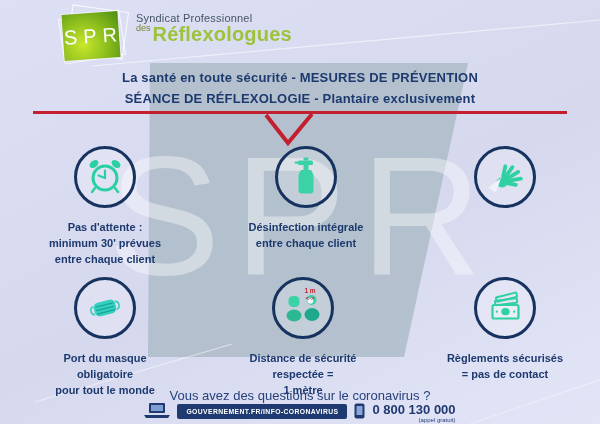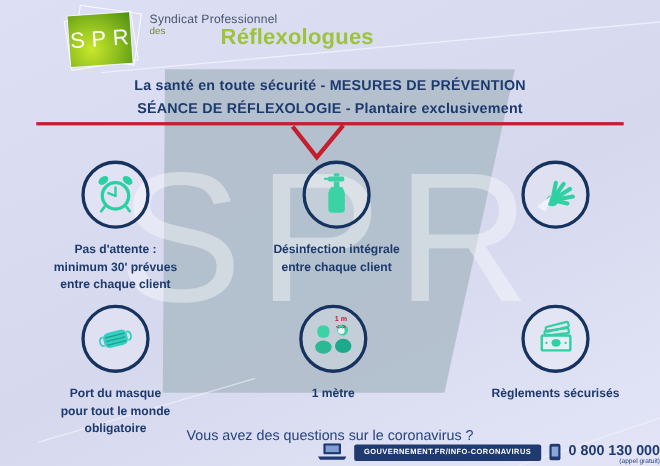--- a/index.html
+++ b/index.html
@@ -17,21 +17,21 @@
     position:absolute;left:3px;top:5px;width:56px;height:46px;
     background:radial-gradient(circle at 35% 68%,#c9e72c 0%,#8fc01e 48%,#4e8d12 100%);
     transform:rotate(-4deg);display:flex;align-items:center;justify-content:center;
     box-shadow:0 0 0 1px rgba(255,255,255,.55);
   }
   .logo-square span{color:#fff;font-size:20px;letter-spacing:6px;padding-left:5px;}
   .brand{position:absolute;left:136px;top:12px;white-space:nowrap;}
   .brand-line1{font-size:11px;color:#46556a;letter-spacing:.2px;}
   .brand-line2{margin-top:-1px;}
   .brand-des{font-size:9px;color:#75882f;vertical-align:top;margin-right:2px;}
-  .brand-reflex{font-size:20px;color:#9cc33b;font-weight:bold;letter-spacing:.2px;margin-left:48px;}
+  .brand-reflex{font-size:20px;color:#9cc33b;font-weight:bold;letter-spacing:.2px;}
   .reco{position:absolute;left:458px;top:14px;font-size:8px;color:#2c4078;line-height:1.55;}
   
   .title{position:absolute;left:30px;top:67px;width:540px;text-align:center;color:#1d3a6e;font-weight:bold;}
   .title-line{font-size:13px;line-height:21px;letter-spacing:.2px;}
   .title-underline{position:absolute;left:33px;top:111px;width:534px;height:2.6px;background:#c41f2f;}
   .callout-tail{position:absolute;left:262px;top:112px;}
   
   .cell{position:absolute;width:170px;text-align:center;}
   .c1{left:20px;top:146px;}  .c2{left:221px;top:146px;}  .c3{left:420px;top:146px;}
   .c4{left:20px;top:277px;}  .c5{left:218px;top:277px;}  .c6{left:420px;top:277px;}
@@ -39,21 +39,21 @@
     position:relative;width:56px;height:56px;margin:0 auto;
     border:3px solid #16335f;border-radius:50%;
     background:rgba(255,255,255,.22);
     display:flex;align-items:center;justify-content:center;
   }
   .caption{margin-top:11px;font-size:11px;font-weight:bold;color:#1d3a6e;line-height:16px;}
   .dist-label{position:absolute;top:7px;left:0;right:-14px;text-align:center;color:#c41f2f;font-size:6.5px;font-weight:bold;line-height:1.2;}
   .dist-arrow{position:absolute;top:15px;left:0;right:-14px;text-align:center;color:#c41f2f;font-size:6px;font-weight:bold;}
   
   .footer-q{position:absolute;top:388px;left:0;width:600px;text-align:center;font-size:13px;color:#27427c;}
-  .footer-row{position:absolute;top:403px;left:0;width:600px;display:flex;justify-content:flex-end;align-items:flex-start;gap:7px;}
+  .footer-row{position:absolute;top:403px;left:0;width:600px;display:flex;justify-content:center;align-items:flex-start;gap:7px;}
   .gov-btn{background:#1e3a70;color:#fff;font-size:6.8px;font-weight:bold;letter-spacing:.4px;padding:4px 9px;border-radius:2px;border:0;font-family:"Liberation Sans",sans-serif;margin-top:1px;}
   .phone-block{text-align:left;}
   .phone-number{font-size:13px;font-weight:bold;color:#1e3a70;line-height:1;}
   .phone-note{font-size:6px;color:#27427c;text-align:right;margin-top:1px;}
 </style>
 </head>
 <body>
 
 <div class="poster">
 
@@ -150,55 +150,58 @@
           <path d="M33,18 C37.5,18 37.5,26 33,26" fill="none" stroke="#35cfc0" stroke-width="1.6"></path>
           <rect x="11" y="15" width="22" height="14" rx="5" fill="#35cfc0"></rect>
           <line x1="13" y1="19" x2="31" y2="19" stroke="#18a393" stroke-width="1.2"></line>
           <line x1="13" y1="22.5" x2="31" y2="22.5" stroke="#18a393" stroke-width="1.2"></line>
           <line x1="13" y1="26" x2="31" y2="26" stroke="#18a393" stroke-width="1.2"></line>
         </g>
       </svg>
     </div>
     <div class="caption">
       <div>Port du masque</div>
+      <div>obligatoire</div>
       <div>pour tout le monde</div>
-      <div>obligatoire</div>
     </div>
   </div>
 
   <div class="cell c5">
     <div class="icon-circle">
       <svg width="44" height="44" viewBox="0 0 44 44">
         <rect x="7.5" y="10" width="11" height="11" rx="4.5" fill="#3bd3a6"></rect>
         <ellipse cx="13" cy="29.5" rx="7.5" ry="6" fill="#2db894"></ellipse>
         <circle cx="30.5" cy="14" r="5" fill="#3bd3a6"></circle>
         <circle cx="29.3" cy="14.7" r="3" fill="#eef2fa"></circle>
         <ellipse cx="31" cy="28.5" rx="7.5" ry="6.5" fill="#1fa98c"></ellipse>
       </svg>
       <div class="dist-label">1 m</div>
       <div class="dist-arrow">&lt;-&gt;</div>
     </div>
     <div class="caption">
+      <div>Distance de sécurité</div>
+      <div>respectée =</div>
       <div>1 mètre</div>
     </div>
   </div>
 
   <div class="cell c6">
     <div class="icon-circle">
       <svg width="44" height="44" viewBox="0 0 44 44">
         <rect x="13" y="9" width="21" height="4.5" rx="1" fill="none" stroke="#2fd0a2" stroke-width="2" transform="rotate(-14 23 11)"></rect>
         <rect x="12" y="13.5" width="22" height="4.5" rx="1" fill="none" stroke="#2fd0a2" stroke-width="2" transform="rotate(-7 23 15)"></rect>
         <rect x="9.5" y="19" width="26" height="13.5" rx="1.5" fill="rgba(235,250,245,0.4)" stroke="#2fd0a2" stroke-width="2.2"></rect>
         <ellipse cx="22.5" cy="25.7" rx="4.2" ry="3.6" fill="#2fd0a2"></ellipse>
         <circle cx="13.8" cy="25.7" r="1.1" fill="#2fd0a2"></circle>
         <circle cx="31.2" cy="25.7" r="1.1" fill="#2fd0a2"></circle>
       </svg>
     </div>
     <div class="caption">
       <div>Règlements sécurisés</div>
+      <div>= pas de contact</div>
     </div>
   </div>
 
   <div class="footer-q">Vous avez des questions sur le coronavirus ?</div>
   <div class="footer-row">
     <svg width="26" height="16" viewBox="0 0 26 16">
       <rect x="5" y="0" width="16" height="10" rx="1" fill="#1e3a70"></rect>
       <rect x="7" y="2" width="12" height="6" fill="#7f9fd4"></rect>
       <path d="M0,12 L26,12 L24,15 L2,15 Z" fill="#1e3a70"></path>
     </svg>

